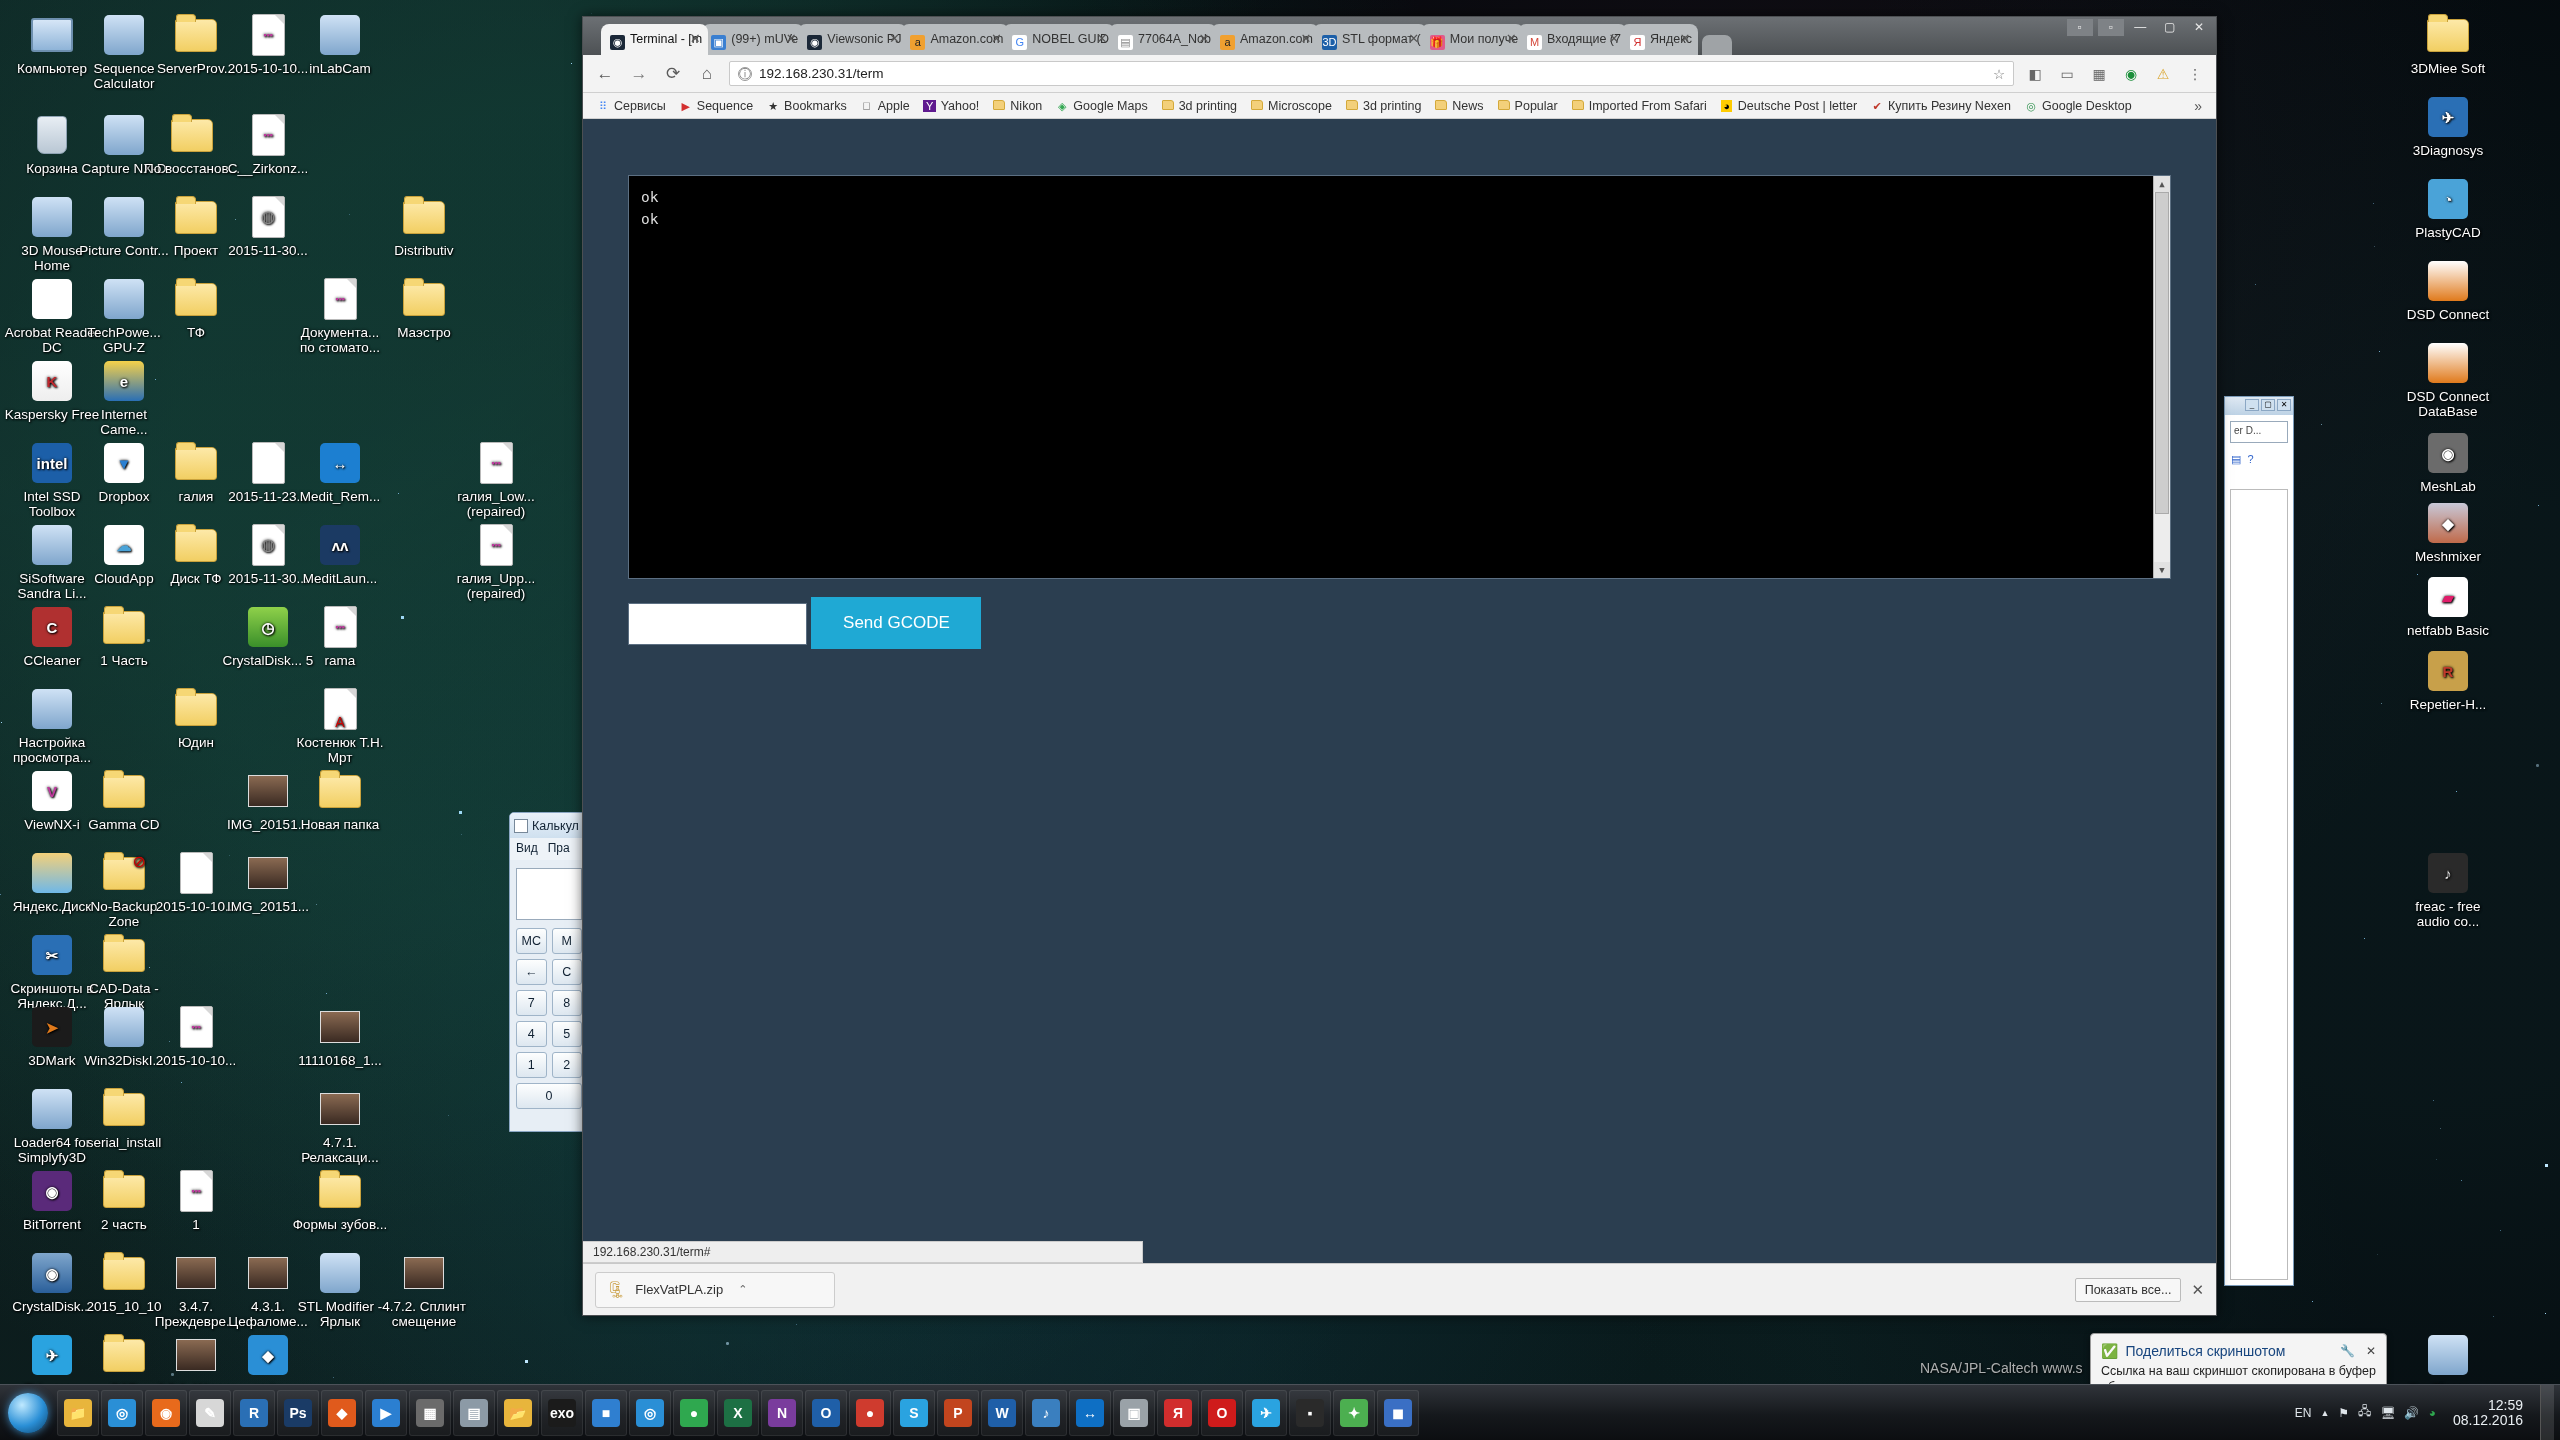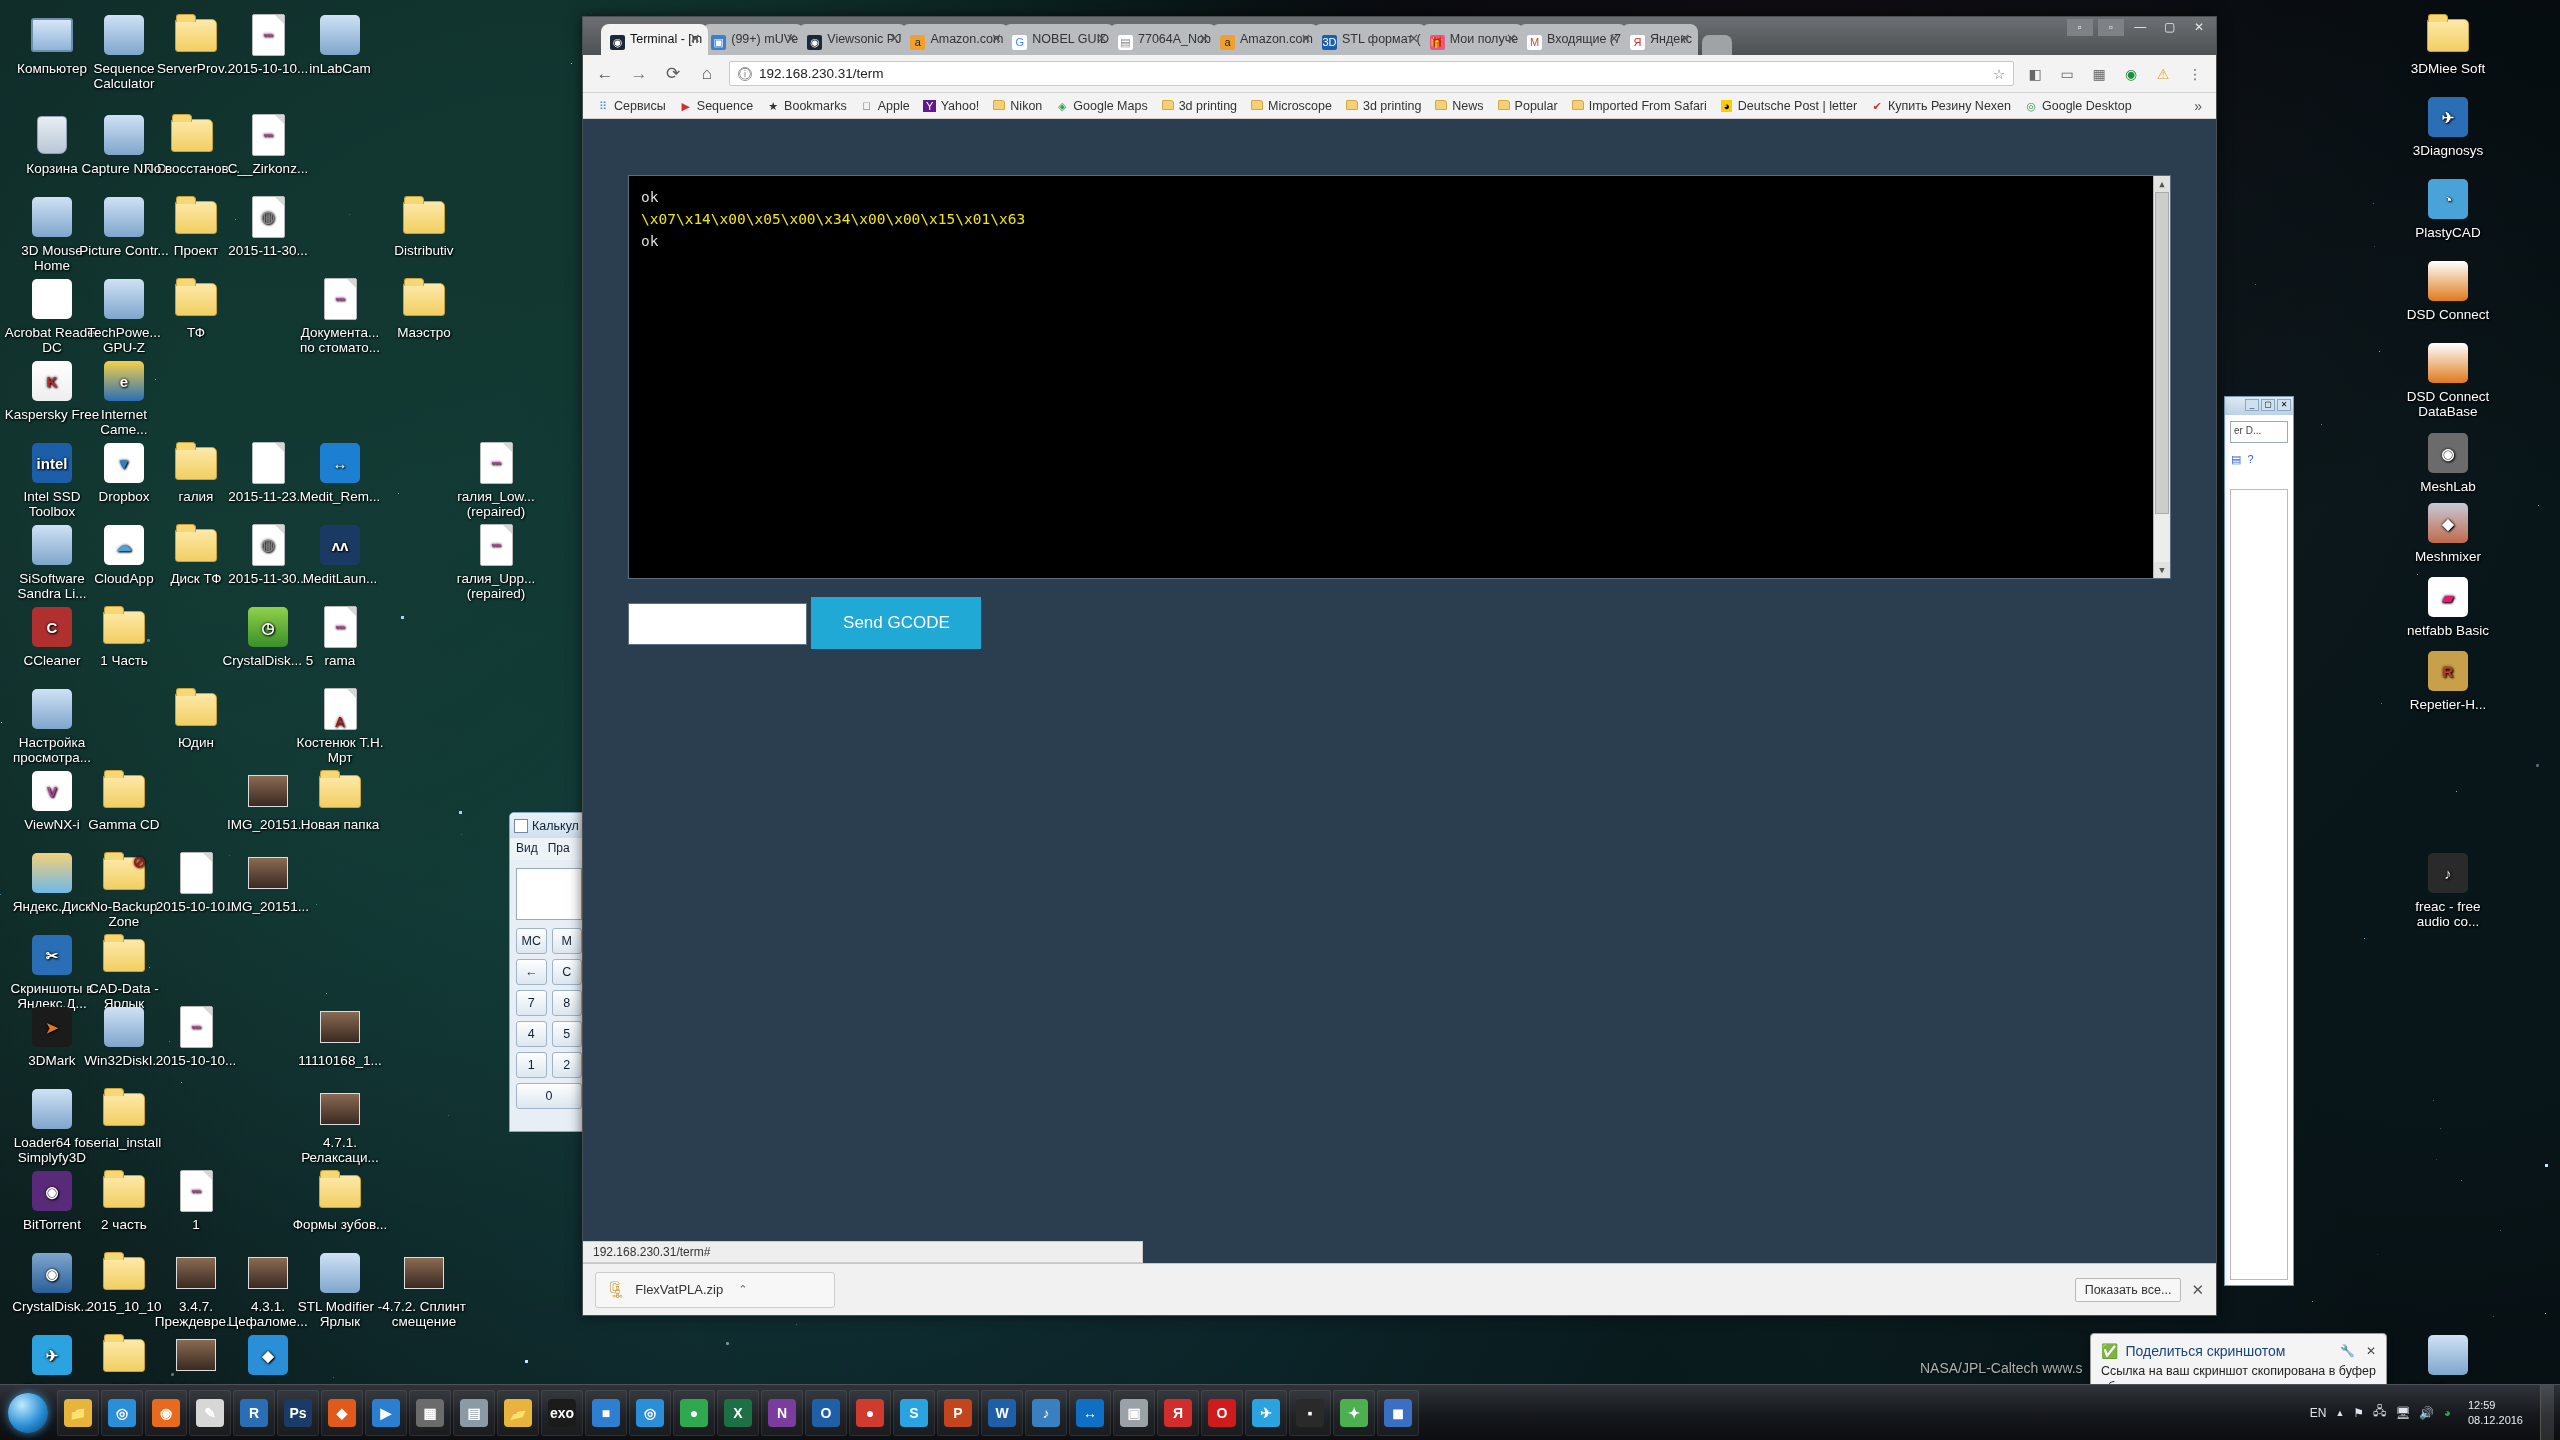--- a/index.html
+++ b/index.html
@@ -165,21 +165,21 @@
     background:linear-gradient(#30343a,#15181c 55%,#0c0e11);border-top:1px solid #4c5259;display:flex;align-items:center;}
   #startbtn{width:56px;height:56px;display:flex;align-items:center;justify-content:center;}
   #startorb{width:40px;height:40px;border-radius:50%;
     background:radial-gradient(circle at 35% 30%,#bfe9ff,#2a8fd6 55%,#0c3e66);
     box-shadow:0 0 8px rgba(80,180,255,.7);}
   .tbtn{width:42px;height:46px;margin:0 1px;border-radius:3px;display:flex;align-items:center;justify-content:center;
     background:rgba(255,255,255,.05);border:1px solid rgba(255,255,255,.08);}
   .tbtn .g{width:28px;height:28px;border-radius:4px;display:flex;align-items:center;justify-content:center;
     color:#fff;font-size:14px;font-weight:bold;}
   #tray{margin-left:auto;display:flex;align-items:center;gap:9px;padding-right:6px;color:#dfe5ea;font-size:12px;}
-  #clock{text-align:left;line-height:15px;font-size:11px;color:#e9eef2;padding:0 8px;}
+  #clock{text-align:right;line-height:15px;font-size:14px;color:#e9eef2;padding:0 8px;}
   #showdesk{width:14px;height:56px;background:rgba(255,255,255,.12);border-left:1px solid #555;}
 
   
   #credit{position:absolute;left:1920px;bottom:64px;color:#c9c9c9;font-size:14px;opacity:.85;
     text-shadow:1px 1px 2px #000;}
 </style>
 </head>
 <body>
 
 <div id="desktop">
@@ -1756,21 +1756,20 @@
       <span id="bmover">»</span>
     </div>
 
   <div id="page">
 
     <div id="content">
 
       <div id="console">
         <div id="console-lines">
             <div class="ln">ok</div>
-            <div class="ln y">\x07\x14\x00\x05\x00\x34\x00\x00\x15\x01\x63</div>
             <div class="ln">ok</div>
           </div>
         <div id="cscroll">
           <div class="ar" style="top:0">▲</div>
           <div class="thumb"></div>
           <div class="ar" style="bottom:0">▼</div>
         </div>
       </div>
 
       <input id="gline" type="text" placeholder="" style="">

